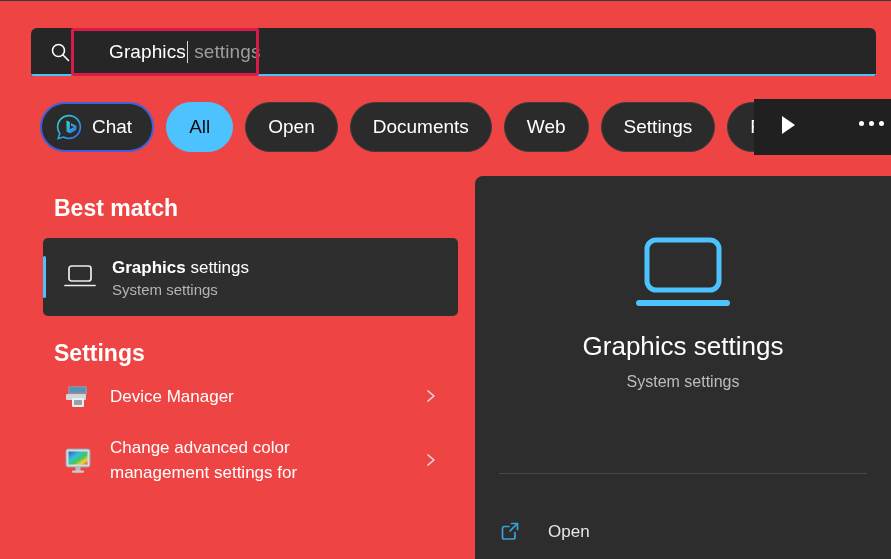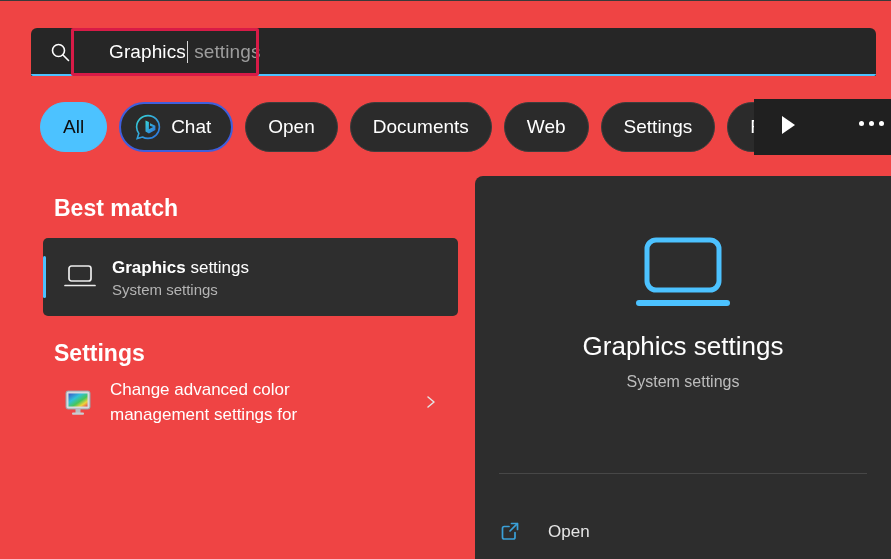--- a/index.html
+++ b/index.html
@@ -285,36 +285,36 @@
     <div class="search-text">
       <span class="typed">Graphics</span>
       <span class="caret"></span>
       <span class="suggest"> settings</span>
     </div>
     <div class="search-underline"></div>
   </div>
   <div class="highlight-box"></div>
 
   <div class="pills">
-    <div class="pill active">
-      <span>All</span>
-    </div>
     <div class="pill chat">
       <svg class="bing-icon" viewBox="0 0 26 26">
         <defs>
           <linearGradient id="bg1" x1="0" y1="0" x2="1" y2="1">
             <stop offset="0" stop-color="#38d6d6"></stop>
             <stop offset="1" stop-color="#2b6fe0"></stop>
           </linearGradient>
         </defs>
         <path d="M13 1.6c6.3 0 11.4 5.1 11.4 11.4 0 6.3-5.1 11.4-11.4 11.4-2 0-3.9-.5-5.5-1.4l-5.3 1.5 1.6-5.1A11.3 11.3 0 0 1 1.6 13C1.6 6.7 6.7 1.6 13 1.6z" fill="none" stroke="url(#bg1)" stroke-width="1.6"></path>
         <path d="M10.5 6.6l3.4 1.3v7.4l4.3-2.2-3.2-1.4v-2.4l5.4 2.4v4.2l-6.5 3.6-3.4-1.9z" fill="url(#bg1)"></path>
       </svg>
       <span>Chat</span>
     </div>
+    <div class="pill active">
+      <span>All</span>
+    </div>
     <div class="pill">
       <span>Open</span>
     </div>
     <div class="pill">
       <span>Documents</span>
     </div>
     <div class="pill">
       <span>Web</span>
     </div>
     <div class="pill">
@@ -347,20 +347,33 @@
       <div class="best-text">
         <div class="best-title">
           <b>Graphics</b><span> settings</span>
         </div>
         <div class="best-sub">System settings</div>
       </div>
     </div>
 
     <div class="section-head">Settings</div>
 
+    <div class="row">
+      <svg class="row-icon" viewBox="0 0 30 30">
+        <rect x="5" y="5" width="19" height="9" rx="1.5" fill="#8d9299"></rect>
+        <rect x="7" y="6.5" width="15" height="5" rx="1" fill="#5a8fb8"></rect>
+        <rect x="3" y="13" width="20" height="6" rx="1" fill="#d3d6da"></rect>
+        <rect x="9" y="17" width="12" height="9" rx="1" fill="#eceff2"></rect>
+        <rect x="11" y="19" width="8" height="5" rx="0.5" fill="#9aa0a6"></rect>
+      </svg>
+      <div class="row-label">Device Manager</div>
+      <svg class="chev" viewBox="0 0 14 14">
+        <polyline points="4,2 10,7 4,12" fill="none" stroke="#e4e4e4" stroke-width="1.5" stroke-linecap="round" stroke-linejoin="round"></polyline>
+      </svg>
+    </div>
 
     <div class="row tall">
       <svg class="row-icon" viewBox="0 0 30 30">
         <defs>
           <linearGradient id="cmg" x1="0" y1="0" x2="1" y2="1">
             <stop offset="0" stop-color="#3c54c8"></stop>
             <stop offset="0.35" stop-color="#2fc1d8"></stop>
             <stop offset="0.6" stop-color="#46c65a"></stop>
             <stop offset="0.8" stop-color="#f0d23a"></stop>
             <stop offset="1" stop-color="#e2405a"></stop>

